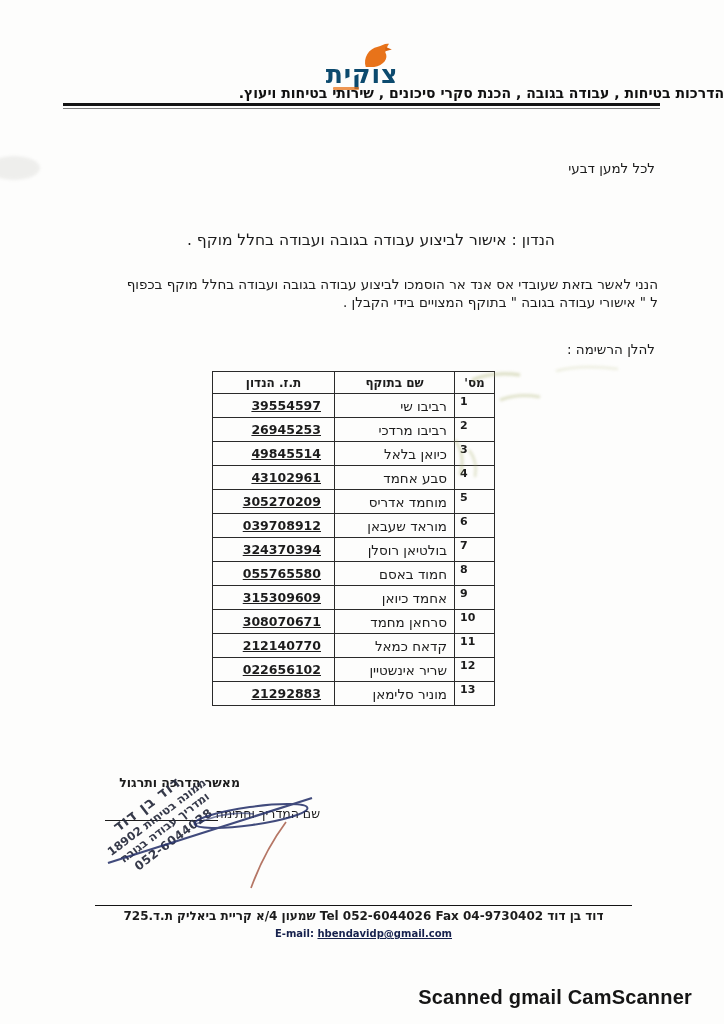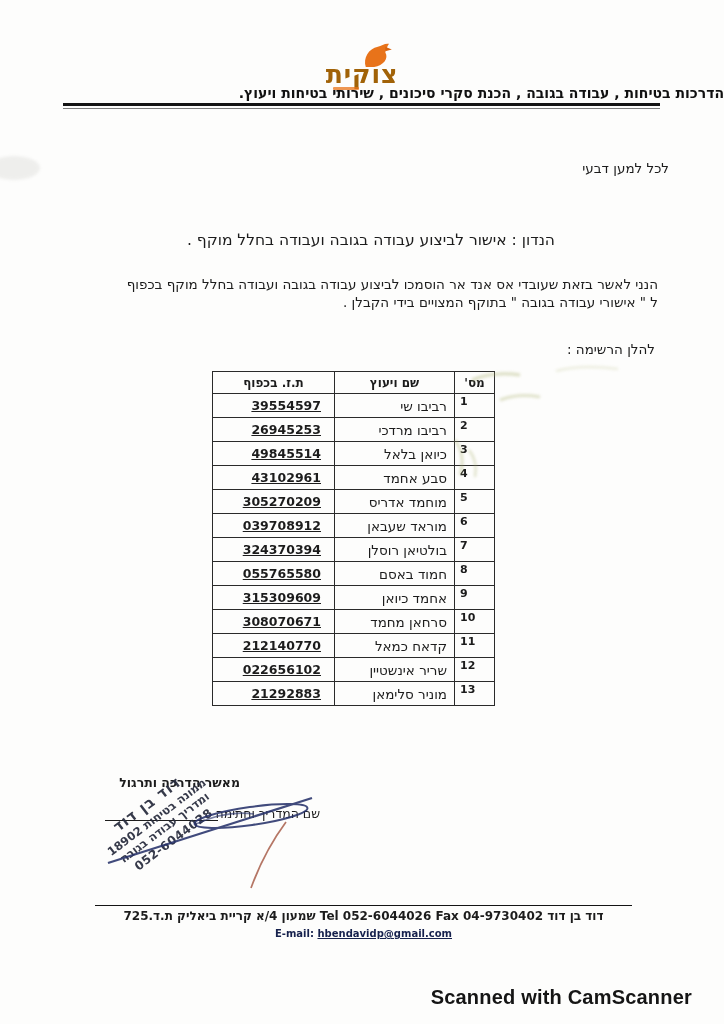--- a/index.html
+++ b/index.html
@@ -7,28 +7,28 @@
     position:relative;width:724px;height:1024px;margin:0 auto;
     background:#fdfdfc;overflow:hidden;
     font-family:"DejaVu Sans",sans-serif;color:#1c1c1c;
   }
   .abs{position:absolute;}
   .rtl{direction:rtl;unicode-bidi:plaintext;}
 
   
   .logo-wrap{left:0;right:0;top:42px;text-align:center;}
   .logo-bird{display:block;margin:0 auto -4px 0;position:relative;left:14px;width:38px;height:26px;margin-left:auto;margin-right:auto;}
-  .logo-word{font-size:25px;font-weight:bold;color:#a16207;letter-spacing:1px;line-height:22px;}
+  .logo-word{font-size:25px;font-weight:bold;color:#0c4a6e;letter-spacing:1px;line-height:22px;}
   .logo-sub{display:block;margin:1px auto 0 0;position:relative;right:16px;width:26px;height:3px;background:#e8731a;opacity:.75;margin-left:auto;margin-right:auto;border-radius:1px;}
   .tagline{left:0;right:0;top:85px;text-align:right;font-size:14px;font-weight:bold;color:#111;}
   .rule-thick{left:63px;top:103px;width:597px;height:3px;background:#141414;}
   .rule-thin{left:63px;top:108px;width:597px;height:1px;background:rgba(20,20,20,.55);}
 
   
-  .to-line{right:55px;top:160px;font-size:13.5px;}
+  .to-line{right:69px;top:160px;font-size:13.5px;}
   .subject{right:169px;top:231px;font-size:15.5px;}
   .body-par{right:66px;top:275px;width:600px;text-align:right;font-size:13.5px;line-height:18px;}
   .list-intro{right:69px;top:341px;font-size:13.5px;margin-left:40px;}
 
   
   table.emp{
     position:absolute;left:212px;top:371px;direction:rtl;
     border-collapse:collapse;table-layout:fixed;
   }
   table.emp th,table.emp td{border:1px solid #2a2a2a;overflow:hidden;white-space:nowrap;}
@@ -87,22 +87,22 @@
 
   <table class="emp">
     <colgroup>
         <col class="c-num">
         <col class="c-name">
         <col class="c-id">
       </colgroup>
     <thead>
       <tr>
         <th>מס'</th>
-        <th>שם ויעוץ</th>
-        <th>ת.ז. בכפוף</th>
+        <th>שם בתוקף</th>
+        <th>ת.ז. הנדון</th>
       </tr>
     </thead>
     <tbody>
 
         <tr>
           <td class="c-num">1</td>
           <td class="c-name rtl">רביבו שי</td>
           <td class="c-id">39554597</td>
         </tr>
 
@@ -216,15 +216,15 @@
     <path d="M251 888 C 259 866 269 845 286 822" stroke="#a2543f" stroke-width="1.7" fill="none" opacity="0.8"></path>
   </svg>
 
   <div class="abs footer-rule"></div>
   <div class="abs footer-line1 rtl">דוד בן דוד   Tel  052-6044026 Fax 04-9730402   שמעון 4/א קריית ביאליק ת.ד.725</div>
   <div class="abs footer-line2">
     <span>E-mail:</span>
     <span class="email">hbendavidp@gmail.com</span>
   </div>
 
-  <div class="abs camscanner">Scanned with CamScanner</div>
+  <div class="abs camscanner">Scanned gmail CamScanner</div>
 
 </div>
 
 </body></html>

